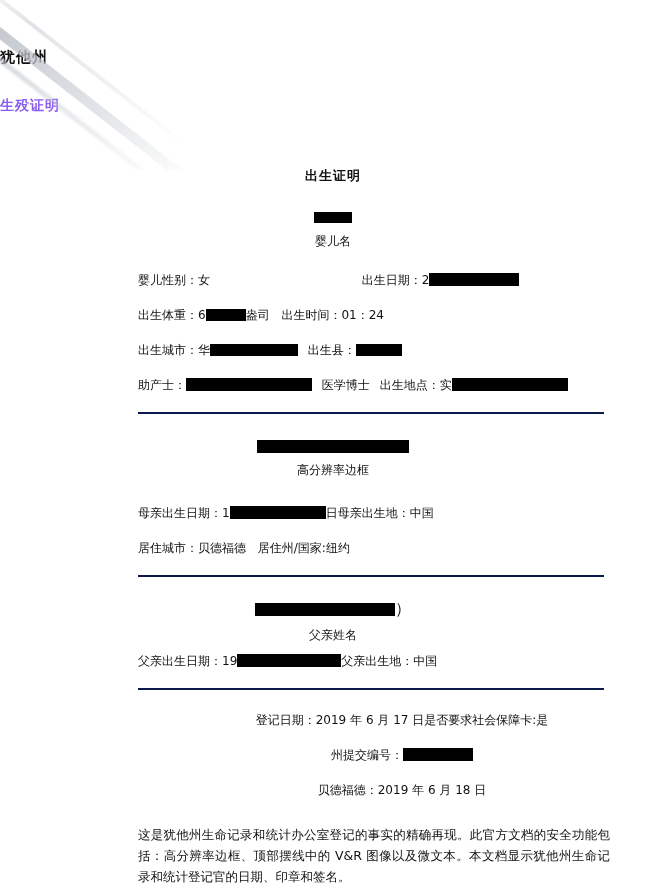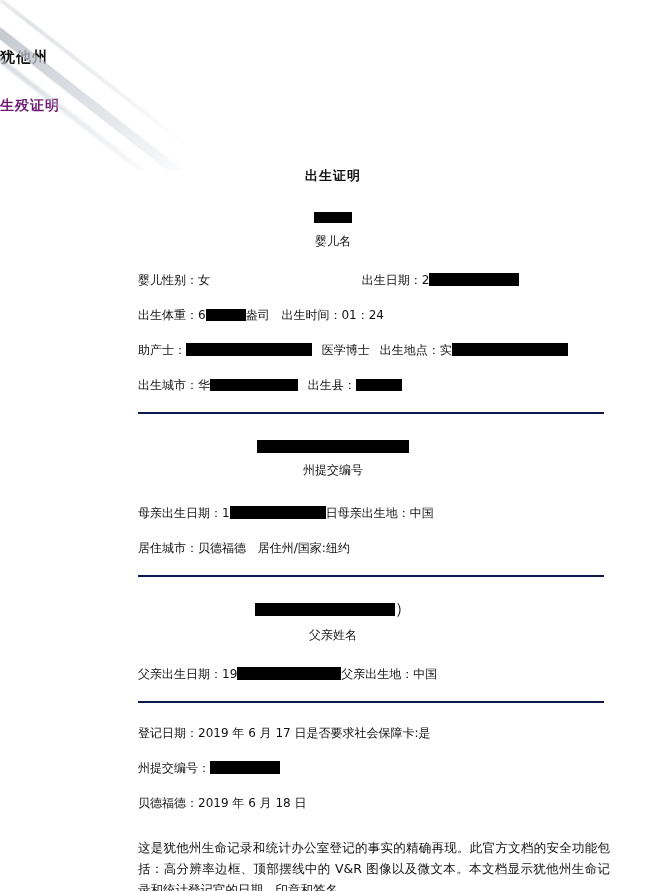--- a/index.html
+++ b/index.html
@@ -72,21 +72,21 @@
     font-size: 15px;
     font-weight: bold;
     letter-spacing: 1px;
     color: #111;
   }
   .doc-subtitle {
     font-size: 14px;
     font-weight: bold;
     letter-spacing: 1px;
     margin-top: 30px;
-    color: #701a75;
+    color: #8b5cf6;
   }
   .section-title {
     text-align: center;
     font-size: 13px;
     font-weight: bold;
     letter-spacing: 1px;
     margin-top: 52px;
     color: #111;
   }
 
@@ -195,39 +195,39 @@
       <span class="lbl">婴儿性别：</span><span class="val">女</span>
       <span style="display:inline-block;width:148px;"></span><span class="lbl">出生日期：</span><span class="val">2</span><span class="redaction tall" style="width:90px;"></span>
     </div>
 
     <div class="field-line">
       <span class="lbl">出生体重：</span><span class="val">6</span><span class="redaction" style="width:40px;"></span><span class="val">盎司</span>
       <span style="display:inline-block;width:8px;"></span><span class="lbl">出生时间：</span><span class="val">01：24</span>
     </div>
 
     <div class="field-line">
+      <span class="lbl">出生城市：</span><span class="val">华</span><span class="redaction" style="width:88px;"></span>
+      <span style="display:inline-block;width:6px;"></span><span class="lbl">出生县：</span><span class="redaction" style="width:46px;"></span>
+    </div>
+
+    <div class="field-line">
       <span class="lbl">助产士：</span><span class="redaction tall" style="width:126px;"></span>
       <span style="display:inline-block;width:6px;"></span><span class="val">医学博士</span>
       <span style="display:inline-block;width:6px;"></span><span class="lbl">出生地点：</span><span class="val">实</span><span class="redaction tall" style="width:116px;"></span>
     </div>
 
-    <div class="field-line">
-      <span class="lbl">出生城市：</span><span class="val">华</span><span class="redaction" style="width:88px;"></span>
-      <span style="display:inline-block;width:6px;"></span><span class="lbl">出生县：</span><span class="redaction" style="width:46px;"></span>
-    </div>
-
   </div>
 
   <div class="divider"></div>
 
   <div class="parent-block">
     <div class="parent-redaction-row">
       <span class="redaction tall" style="width:152px;"></span>
     </div>
-    <div class="parent-label">州提交编号</div>
+    <div class="parent-label">高分辨率边框</div>
   </div>
 
   <div class="fields" style="margin-top:26px;">
     <div class="field-line">
       <span class="lbl">母亲出生日期：</span><span class="val">1</span><span class="redaction tall" style="width:96px;"></span><span class="val">日</span><span class="lbl">母亲出生地：</span><span class="val">中国</span>
     </div>
     <div class="field-line">
       <span class="lbl">居住城市：</span><span class="val">贝德福德</span>
       <span style="display:inline-block;width:8px;"></span><span class="lbl">居住州/国家:</span><span class="val">纽约</span>
     </div>
@@ -235,29 +235,29 @@
 
   <div class="divider" style="margin-top:14px;"></div>
 
   <div class="parent-block">
     <div class="parent-redaction-row">
       <span class="redaction tall" style="width:140px;"></span><span class="val">）</span>
     </div>
     <div class="parent-label">父亲姓名</div>
   </div>
 
-  <div class="fields" style="margin-top:22px;">
+  <div class="fields" style="margin-top:9px;">
     <div class="field-line">
       <span class="lbl">父亲出生日期：</span><span class="val">19</span><span class="redaction tall" style="width:104px;"></span><span class="lbl">父亲出生地：</span><span class="val">中国</span>
     </div>
   </div>
 
   <div class="divider" style="margin-top:10px;"></div>
 
-  <div class="fields" style="">
+  <div class="fields" style="text-align:center;">
     <div class="field-line">
       <span class="lbl">登记日期：</span><span class="val">2019 年 6 月 17 日</span><span class="lbl">是否要求社会保障卡:</span><span class="val">是</span>
     </div>
     <div class="field-line">
       <span class="lbl">州提交编号：</span><span class="redaction tall" style="width:70px;"></span>
     </div>
     <div class="field-line">
       <span class="lbl">贝德福德：</span><span class="val">2019 年 6 月 18 日</span>
     </div>
   </div>

